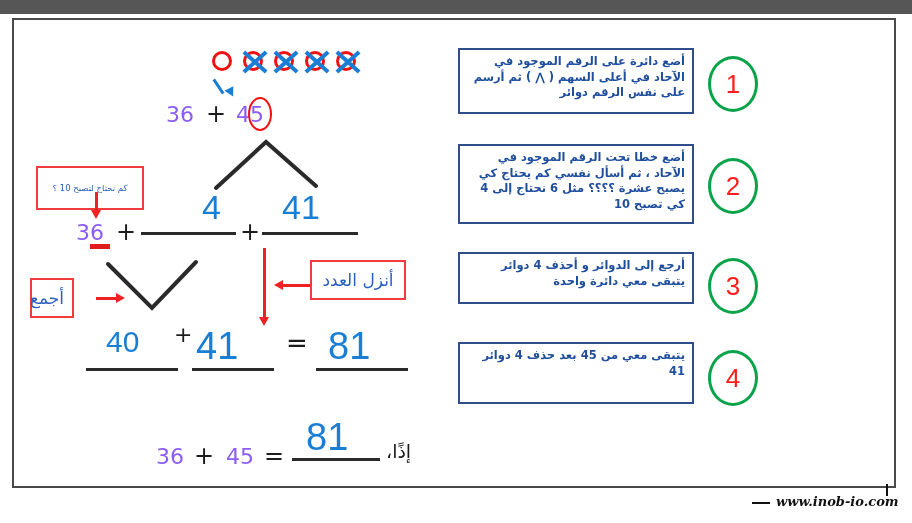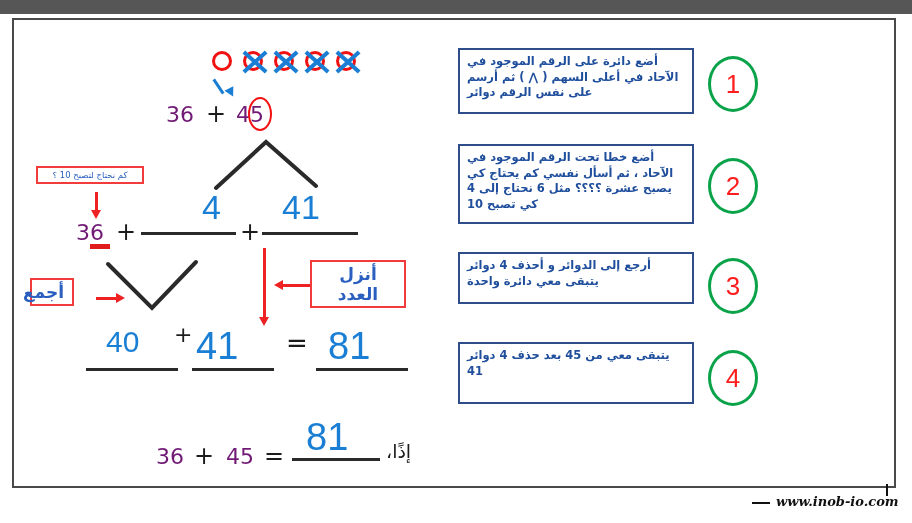--- a/index.html
+++ b/index.html
@@ -32,21 +32,21 @@
     box-sizing: border-box;
   }
   
   .instr-box {
     position: absolute;
     box-sizing: border-box;
     border: 2px solid #2e4d8a;
     background: #ffffff;
     color: #1f4e9c;
     direction: rtl;
-    text-align: left;
+    text-align: right;
     font-weight: bold;
     font-size: 11.5px;
     line-height: 1.35;
     padding: 4px 7px 4px 7px;
     font-family: "DejaVu Sans", sans-serif;
   }
   .step-circle {
     position: absolute;
     width: 50px; height: 56px;
     border: 3px solid #0aa34a;
@@ -79,21 +79,21 @@
     position: absolute;
     left: -1px; top: 12px;
     width: 30px; height: 4px;
     background: #1a7fd4;
   }
   .mark .x1 { transform: rotate(42deg); }
   .mark .x2 { transform: rotate(-42deg); }
 
   .num-black {
     position: absolute;
-    color: #701a75;
+    color: #8b5cf6;
     font-size: 22px;
     font-family: "DejaVu Sans", sans-serif;
   }
   .num-blue {
     position: absolute;
     color: #1a7fd4;
     font-size: 34px;
     font-weight: 500;
     font-family: "Liberation Sans", sans-serif;
   }
@@ -123,22 +123,22 @@
   .red-box {
     position: absolute;
     box-sizing: border-box;
     border: 2px solid #f23b3b;
     background: #ffffff;
     color: #2a5fc0;
     direction: rtl;
     text-align: center;
     font-family: "DejaVu Sans", sans-serif;
   }
-  .red-box.small { font-size: 8.5px; padding: 2px 4px; }
-  .red-box.big { font-size: 17px; padding: 2px 8px; font-weight: bold; }
+  .red-box.small { font-size: 8.5px; padding: 15px 4px; }
+  .red-box.big { font-size: 17px; padding: 8px 8px; }
 
   
   .arrow-line { position: absolute; background: #ee2222; }
   .arrow-head {
     position: absolute;
     width: 0; height: 0;
   }
   .ah-down {
     border-left: 5px solid transparent;
     border-right: 5px solid transparent;

